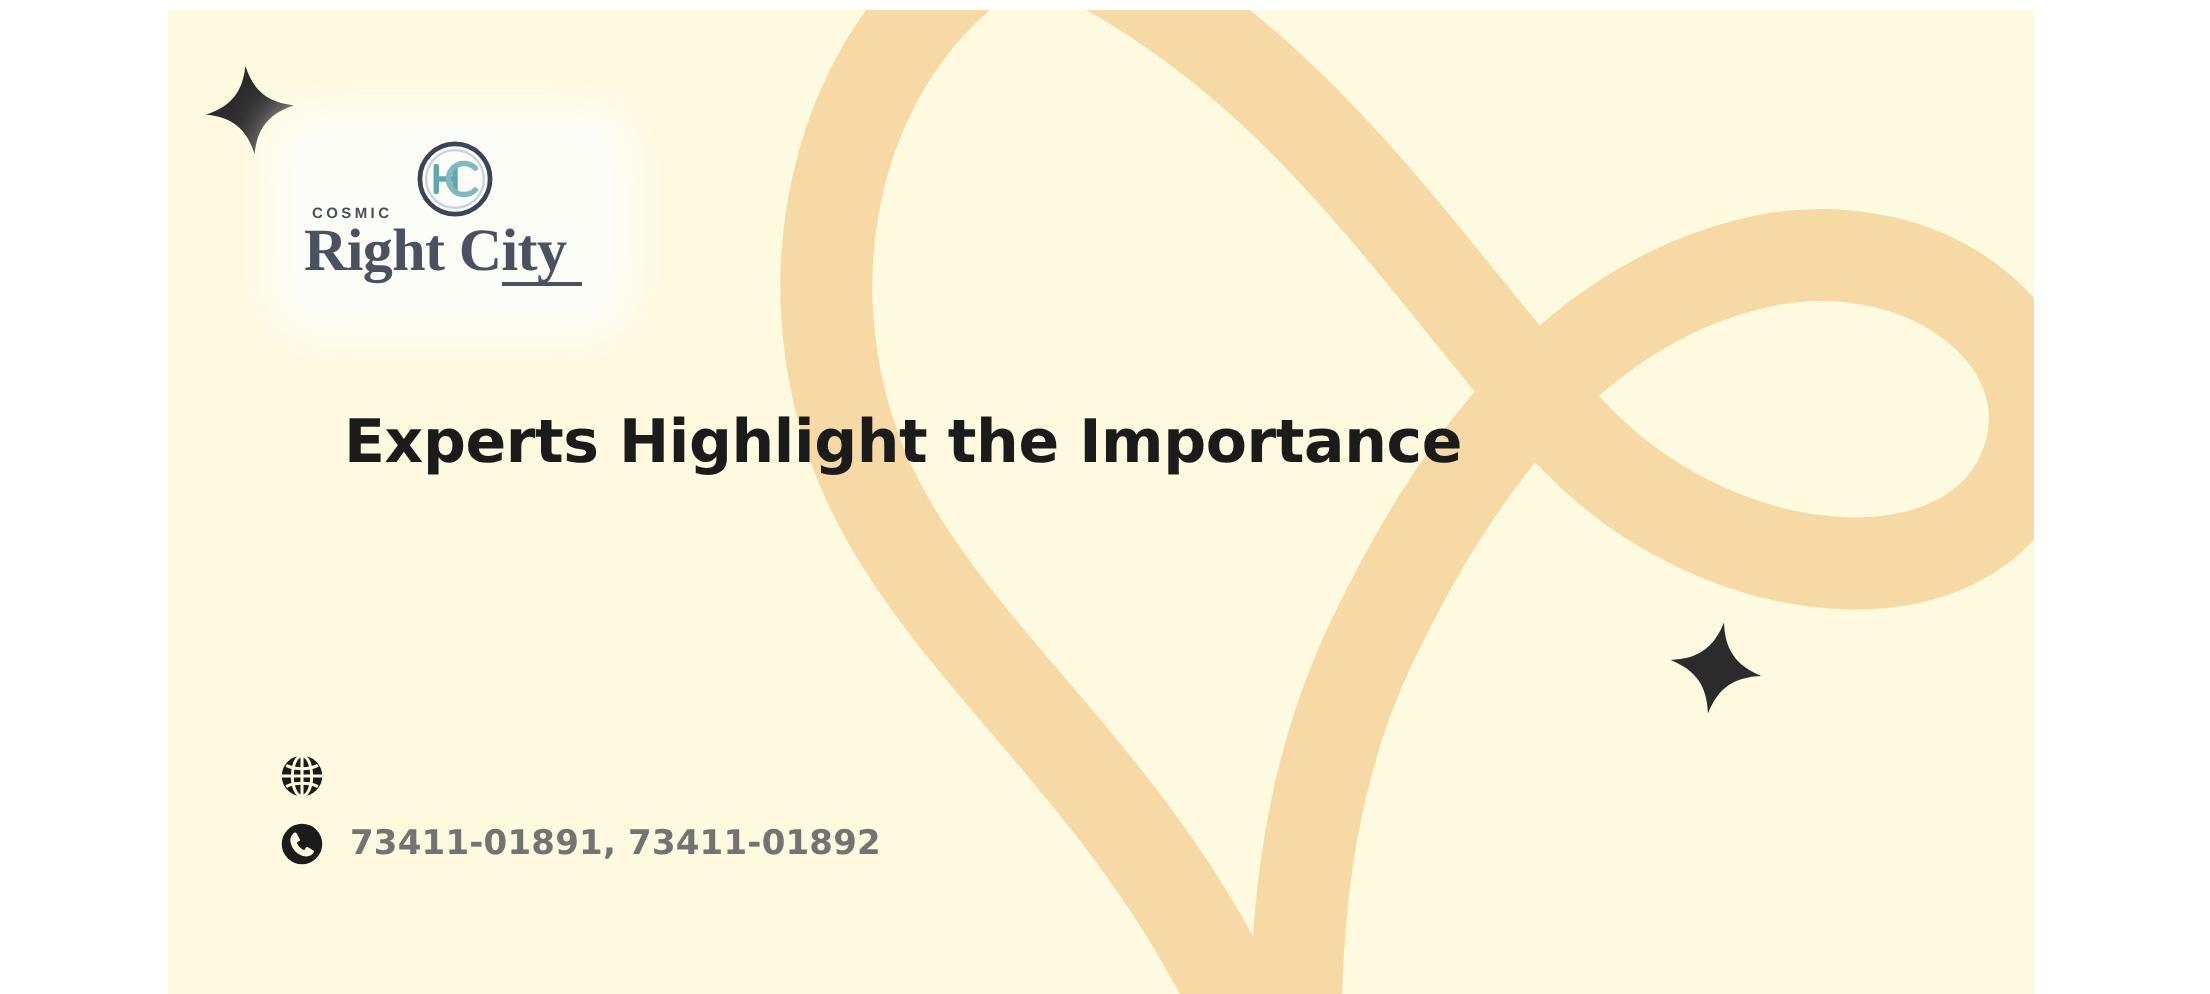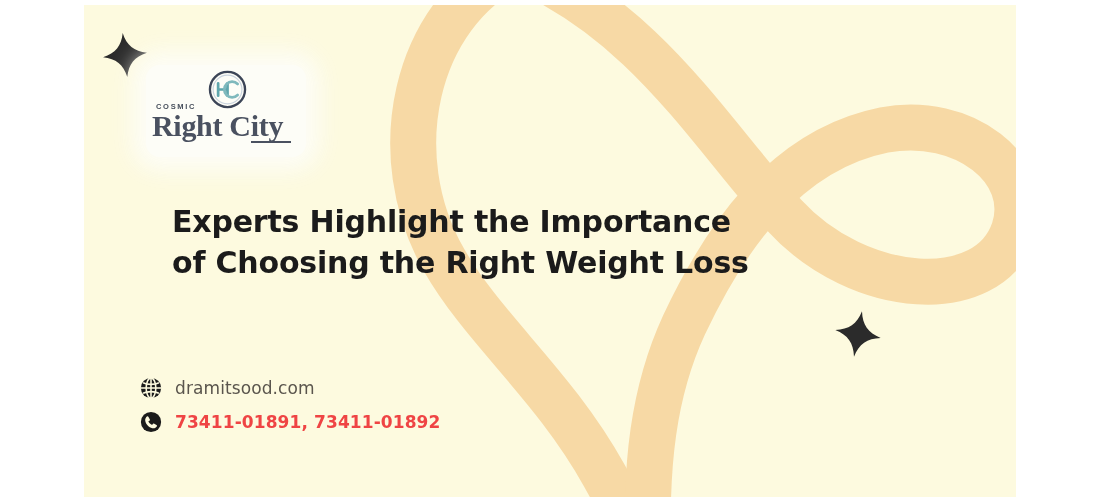--- a/index.html
+++ b/index.html
@@ -2,21 +2,21 @@
 <html><head>
 <meta charset="utf-8">
 <style>
   html, body {
     margin: 0;
     padding: 0;
     background: #ffffff;
   }
   #screenshot {
     position: relative;
-    width: 1016px;
+    width: 1105px;
     height: 497px;
     background: #ffffff;
     overflow: hidden;
     font-family: "Liberation Sans", sans-serif;
   }
 
   
   #banner {
     position: absolute;
     left: 84px;
@@ -137,21 +137,21 @@
   #website-text {
     font-family: "DejaVu Sans", sans-serif;
     font-size: 17px;
     color: #5a554d;
     letter-spacing: 0.1px;
   }
   #phone-text {
     font-family: "DejaVu Sans", sans-serif;
     font-size: 17px;
     font-weight: bold;
-    color: #ef4444;
+    color: #737373;
     letter-spacing: 0.1px;
   }
 </style>
 </head>
 <body>
 
 <div id="screenshot">
 
   <div id="banner">
 
@@ -185,37 +185,35 @@
         <path d="M26 34 L26 66 M26 50 L50 50 M50 34 L50 66" stroke="#5fa6ad" stroke-width="7" stroke-linecap="round" fill="none"></path>
         <path d="M76 36 A 20 20 0 1 0 76 64" stroke="#7fb9bd" stroke-width="7" stroke-linecap="round" fill="none"></path>
       </svg>
       <div id="logo-cosmic">COSMIC</div>
       <div id="logo-wordmark">Right City</div>
       <div id="logo-rule"></div>
     </div>
 
     <div id="headline">
       <span class="hl-line">Experts Highlight the Importance</span>
-      <span class="hl-line">of Choosing the Right Weight Loss</span>
     </div>
 
     <div id="contact">
 
       <div class="contact-row">
         <svg class="contact-icon" viewBox="0 0 100 100" aria-hidden="true">
           <circle cx="50" cy="50" r="46" fill="#1b1b1b"></circle>
           <g stroke="#fdfadf" stroke-width="7" fill="none">
             <line x1="4" y1="50" x2="96" y2="50"></line>
             <line x1="50" y1="6" x2="50" y2="94"></line>
             <ellipse cx="50" cy="50" rx="22" ry="46"></ellipse>
             <path d="M14 26 C32 36, 68 36, 86 26"></path>
             <path d="M14 74 C32 64, 68 64, 86 74"></path>
           </g>
         </svg>
-        <span id="website-text">dramitsood.com</span>
       </div>
 
       <div class="contact-row">
         <svg class="contact-icon" viewBox="0 0 100 100" aria-hidden="true">
           <circle cx="50" cy="50" r="46" fill="#1b1b1b"></circle>
           <path d="M33 24 C27 28, 22 36, 24 46 C27 62, 40 75, 56 78 C66 80, 73 75, 77 69
                    C78 67, 77 65, 75 64 L63 57 C61 56, 59 57, 58 59 L55 64
                    C48 61, 41 54, 38 47 L43 44 C45 43, 46 41, 45 39 L38 26
                    C37 24, 35 23, 33 24 Z" fill="#fdfadf"></path>
         </svg>

